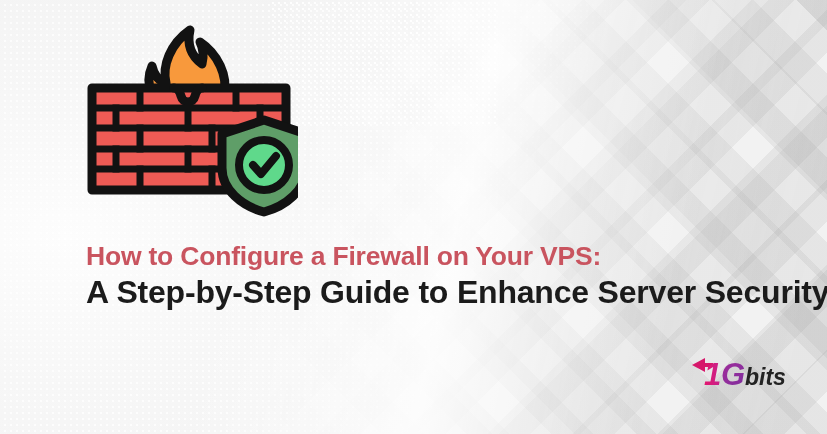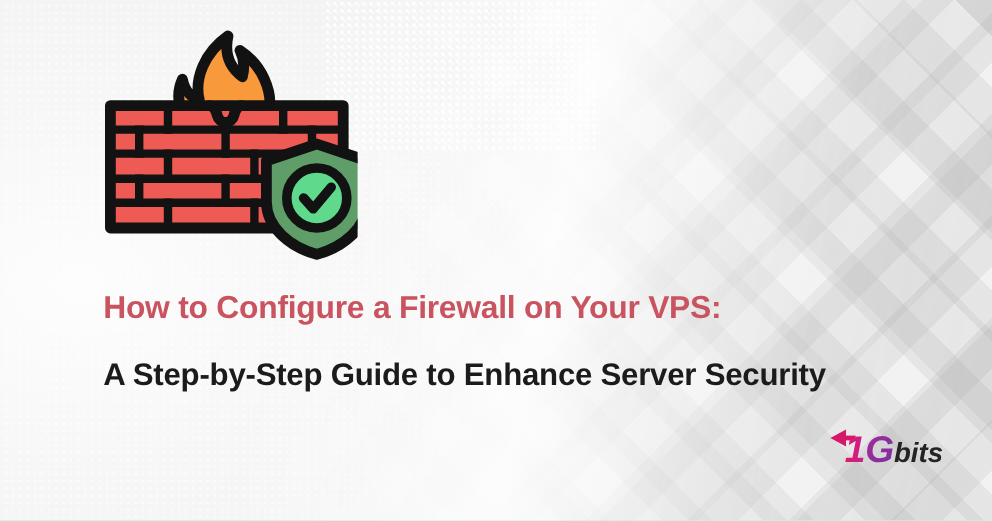--- a/index.html
+++ b/index.html
@@ -9,21 +9,21 @@
   }
   body {
     font-family: "Liberation Sans", sans-serif;
   }
 
   #banner {
     position: relative;
     width: 827px;
     height: 434px;
     overflow: hidden;
-    background: #86efac;
+    background: #e5e5e5;
   }
 
   
   .bg-base {
     position: absolute;
     inset: 0;
     background:
       radial-gradient(ellipse 55% 75% at 8% 55%, #fdfdfd 0%, #f7f7f7 45%, #f2f2f2 100%);
   }
 
@@ -111,21 +111,21 @@
   .headline .line {
     margin: 0;
     font-family: "Liberation Sans", sans-serif;
     font-weight: bold;
     font-size: 26.5px;
     line-height: 36px;
     letter-spacing: -0.2px;
     white-space: nowrap;
   }
   .headline .line1 { color: #c9545f; }
-  .headline .line2 { color: #1b1b1b; font-size: 26px; margin-top: 20px; }
+  .headline .line2 { color: #1b1b1b; font-size: 32px; }
 
   
   .logo {
     position: absolute;
     left: 690px;
     top: 352px;
     width: 105px;
     height: 42px;
   }
   .logo svg { display: block; }

